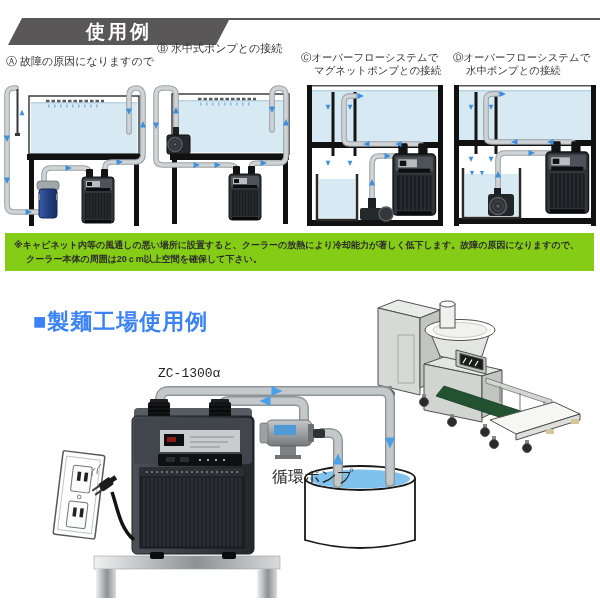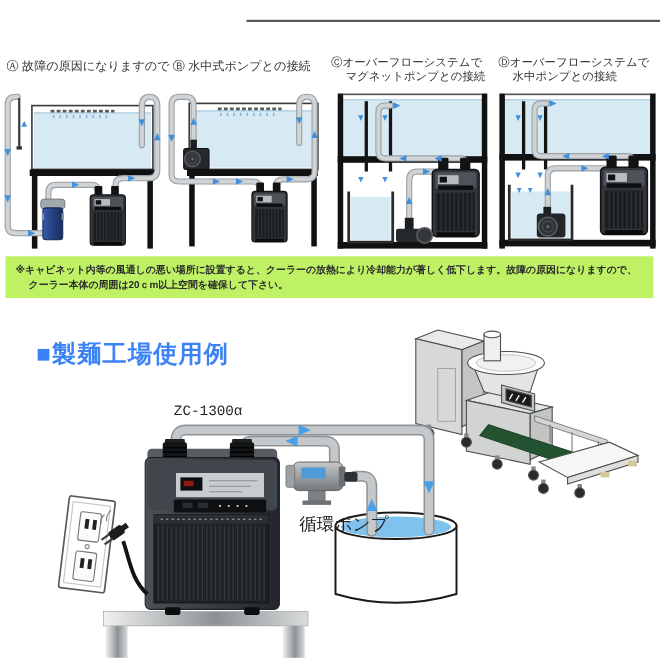--- a/index.html
+++ b/index.html
@@ -12,21 +12,21 @@
   .band span{color:#fff;font-size:19px;font-weight:bold;letter-spacing:3px;}
   .band-line{position:absolute;left:224px;top:18px;width:376px;height:2px;background:#595757;}
   
   .dlabel{position:absolute;font-size:11px;color:#333;line-height:13px;white-space:nowrap;}
   .dlabel.small{font-size:10.4px;}
   .dlabel .l2{margin-left:13px;}
   .dlabel .l2:empty{display:none;}
   
   .diag{position:absolute;top:82px;width:150px;height:148px;}
   
-  .note{position:absolute;left:5px;top:233px;width:589px;height:38px;background:#bef264;
+  .note{position:absolute;left:5px;top:233px;width:589px;height:38px;background:#84cc16;
         font-size:9px;font-weight:bold;color:#2b2b2b;line-height:14px;padding-top:5px;box-sizing:border-box;}
   .note .n1{padding-left:9px;}
   .note .n2{padding-left:21px;}
   
   .heading{position:absolute;left:33px;top:307px;font-size:22px;font-weight:bold;color:#3b82f6;letter-spacing:1px;}
   .model{position:absolute;left:158px;top:366px;font-size:13px;color:#222;
          font-family:Liberation Mono, monospace;}
   .pumplabel{position:absolute;left:272px;top:467px;font-size:16px;color:#222;}
   .bottom-svg{position:absolute;left:0;top:290px;}
   
@@ -73,28 +73,31 @@
         <rect x="4" y="4" width="14" height="6" fill="#b9bdc0"></rect>
         <rect x="5" y="5" width="5" height="4" fill="#101214"></rect>
         <rect x="4" y="11" width="24" height="3" fill="#0d0e10"></rect>
         <rect x="3" y="16" width="26" height="26" fill="#1b1e21"></rect>
         <path d="M6,16V42M9,16V42M12,16V42M15,16V42M18,16V42M21,16V42M24,16V42M27,16V42" stroke="#2f3337" stroke-width="1"></path>
         <rect x="3" y="43" width="26" height="3" fill="#0a0b0c"></rect>
       </g>
     </defs>
   </svg>
 
+  <div class="band">
+    <span>使用例</span>
+  </div>
   <div class="band-line"></div>
 
   <div class="dlabel" style="left:6px;top:55px">
     <span>Ⓐ</span>
     <span>故障の原因になりますので</span>
     
   </div>
-  <div class="dlabel" style="left:157px;top:55px">
+  <div class="dlabel" style="left:157px;top:42px">
     <span>Ⓑ</span>
     <span>水中式ポンプとの接続</span>
     
   </div>
   <div class="dlabel small" style="left:453px;top:51px">
     <span>Ⓓ</span><span>オーバーフローシステムで</span>
     <div class="l2">水中ポンプとの接続</div>
   </div>
   <div class="dlabel small" style="left:301px;top:51px">
     <span>Ⓒ</span><span>オーバーフローシステムで</span>

